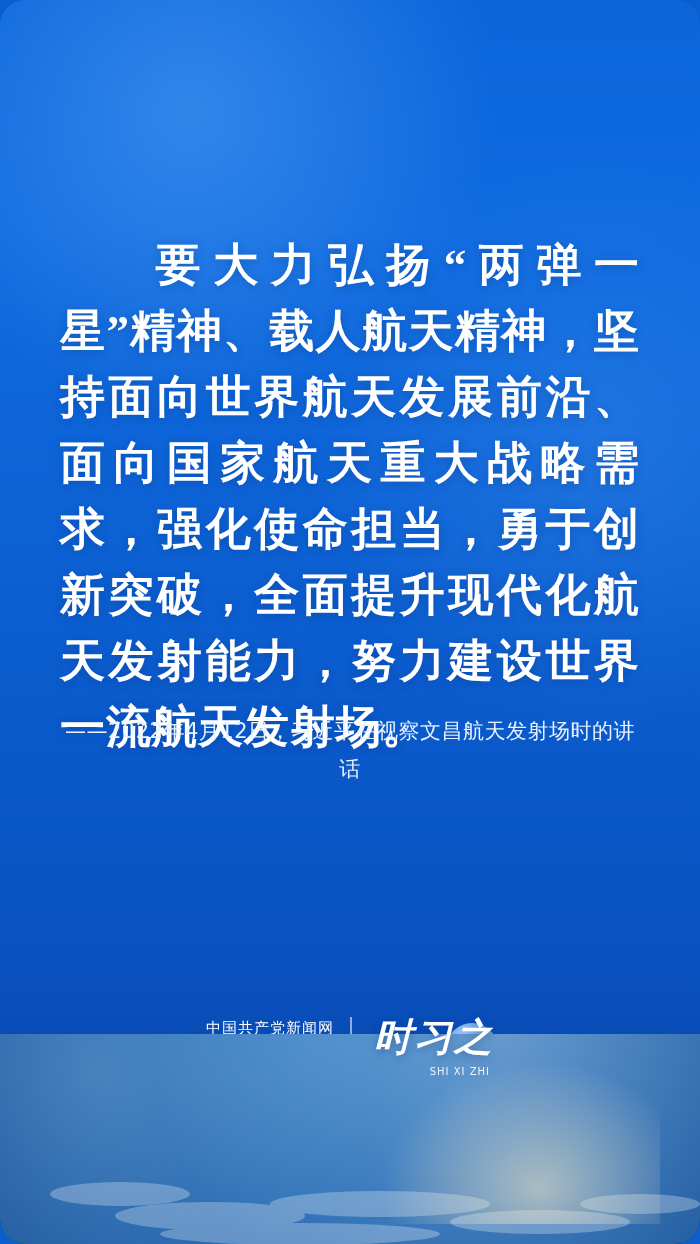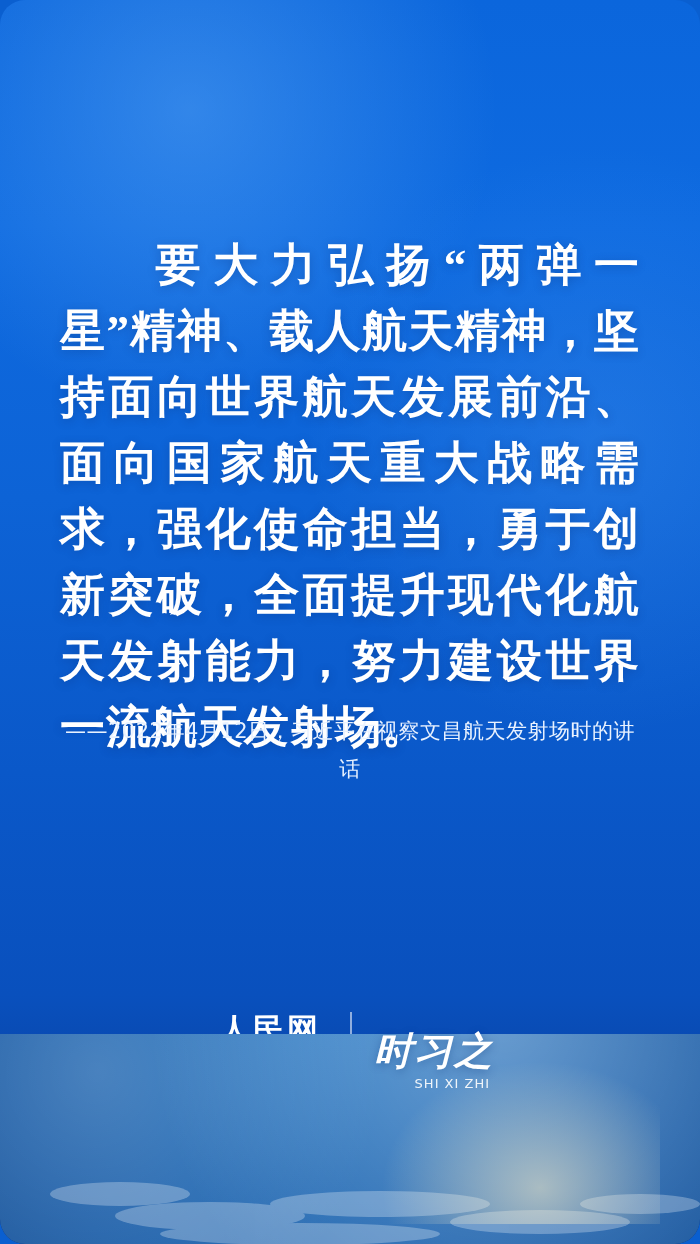--- a/index.html
+++ b/index.html
@@ -211,21 +211,21 @@
     font-size: 38px;
     letter-spacing: 2px;
     text-shadow: 0 2px 8px rgba(0,40,110,0.35);
   }
   .shixi .pinyin {
     position: absolute;
     right: 4px;
     bottom: -14px;
     z-index: 3;
     color: #ffffff;
-    font-size: 13px;
+    font-size: 10px;
     letter-spacing: 1px;
     font-family: "DejaVu Sans", "Liberation Sans", sans-serif;
     opacity: .9;
     margin-top: 41px;
   }
 </style>
 </head>
 <body>
 
 <div class="poster">
@@ -234,21 +234,20 @@
   <div class="sheen2"></div>
 
   <div class="quote">
     <span class="indent"></span><span>要大力弘扬“两弹一星”精神、载人航天精神，坚持面向世界航天发展前沿、面向国家航天重大战略需求，强化使命担当，勇于创新突破，全面提升现代化航天发射能力，努力建设世界一流航天发射场。</span>
   </div>
 
   <div class="source">——2022年4月12日，习近平在视察文昌航天发射场时的讲话</div>
 
   <div class="logo-row">
     <div class="pd-logo">
-      <div class="cn">人民网</div>
       <div class="sub">中国共产党新闻网</div>
       <div class="url">cpc.people.cn</div>
     </div>
     <div class="shixi">
       <div class="circle"></div>
       <div class="word">时习之</div>
       <div class="pinyin">SHI XI ZHI</div>
     </div>
   </div>
 

